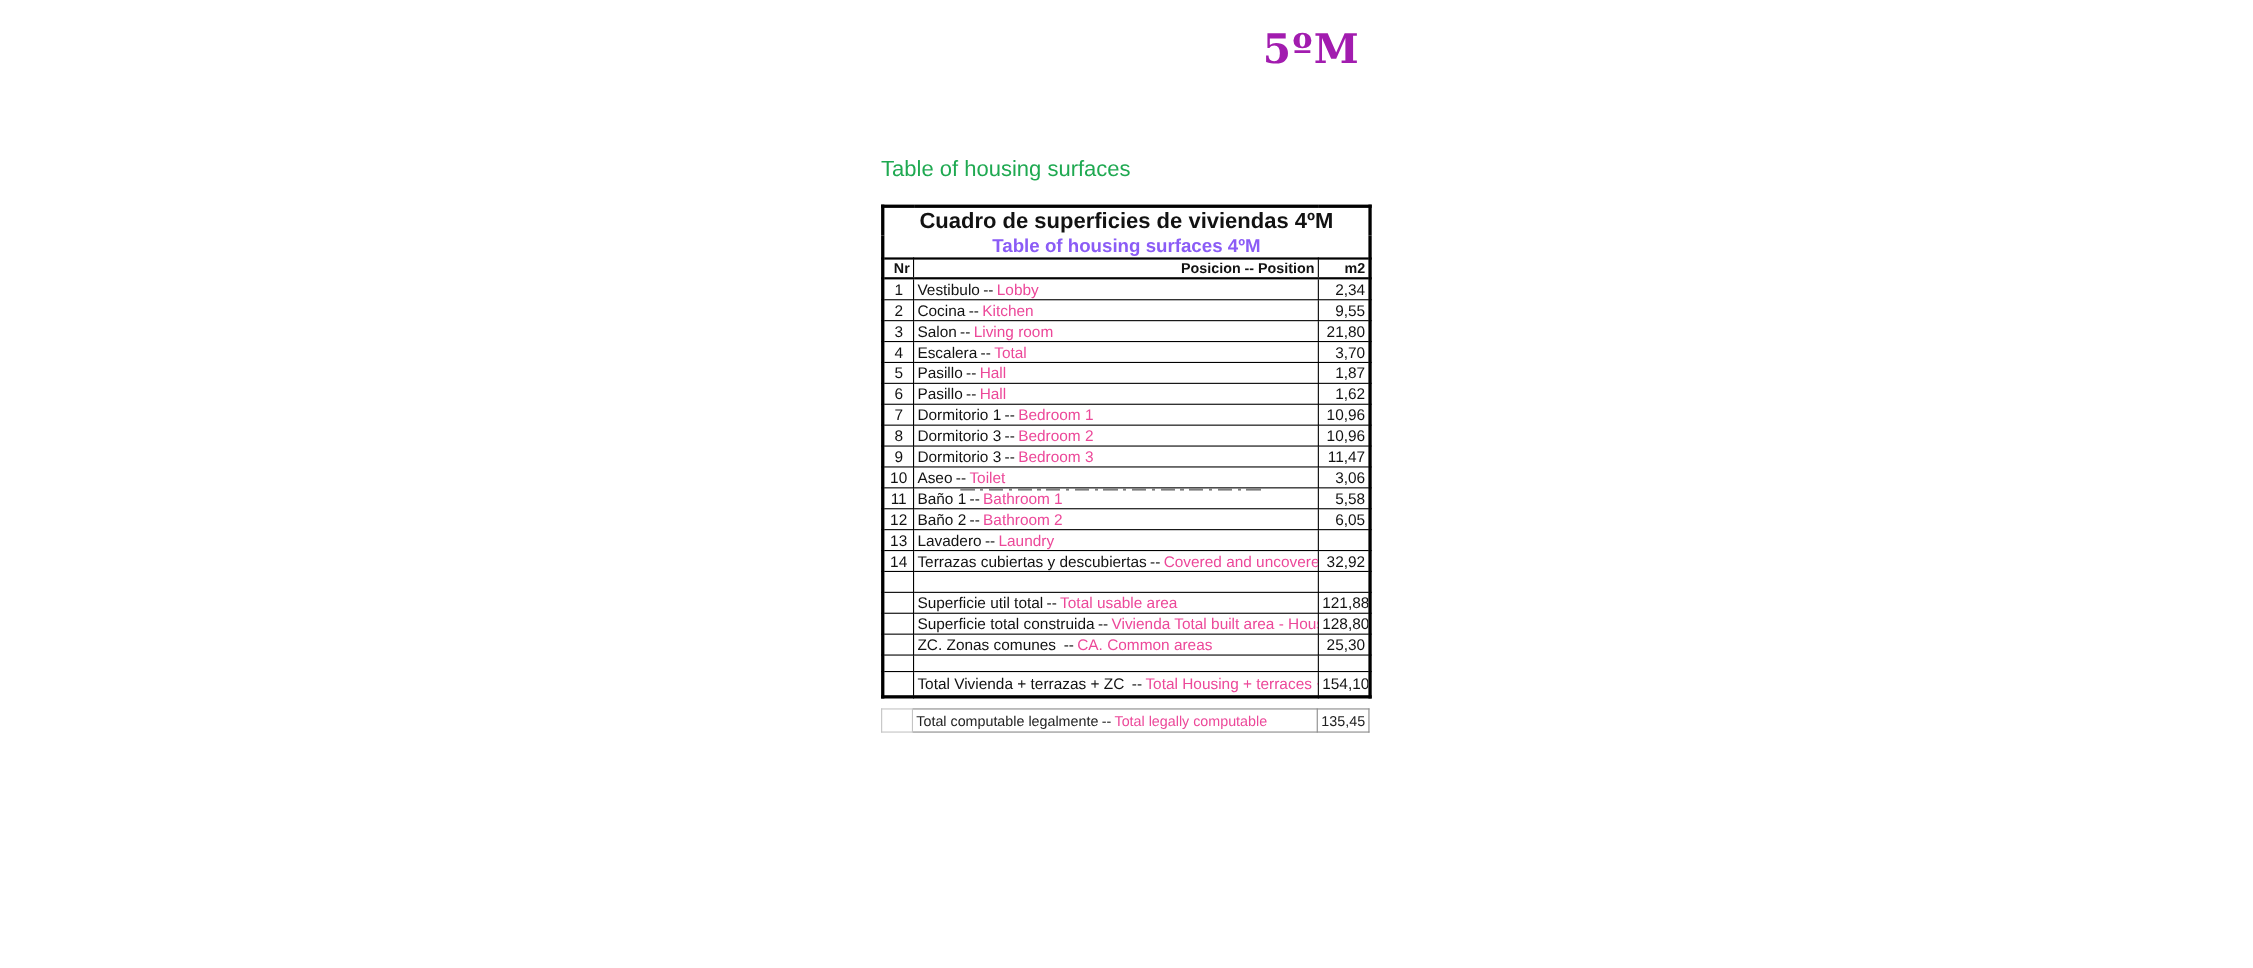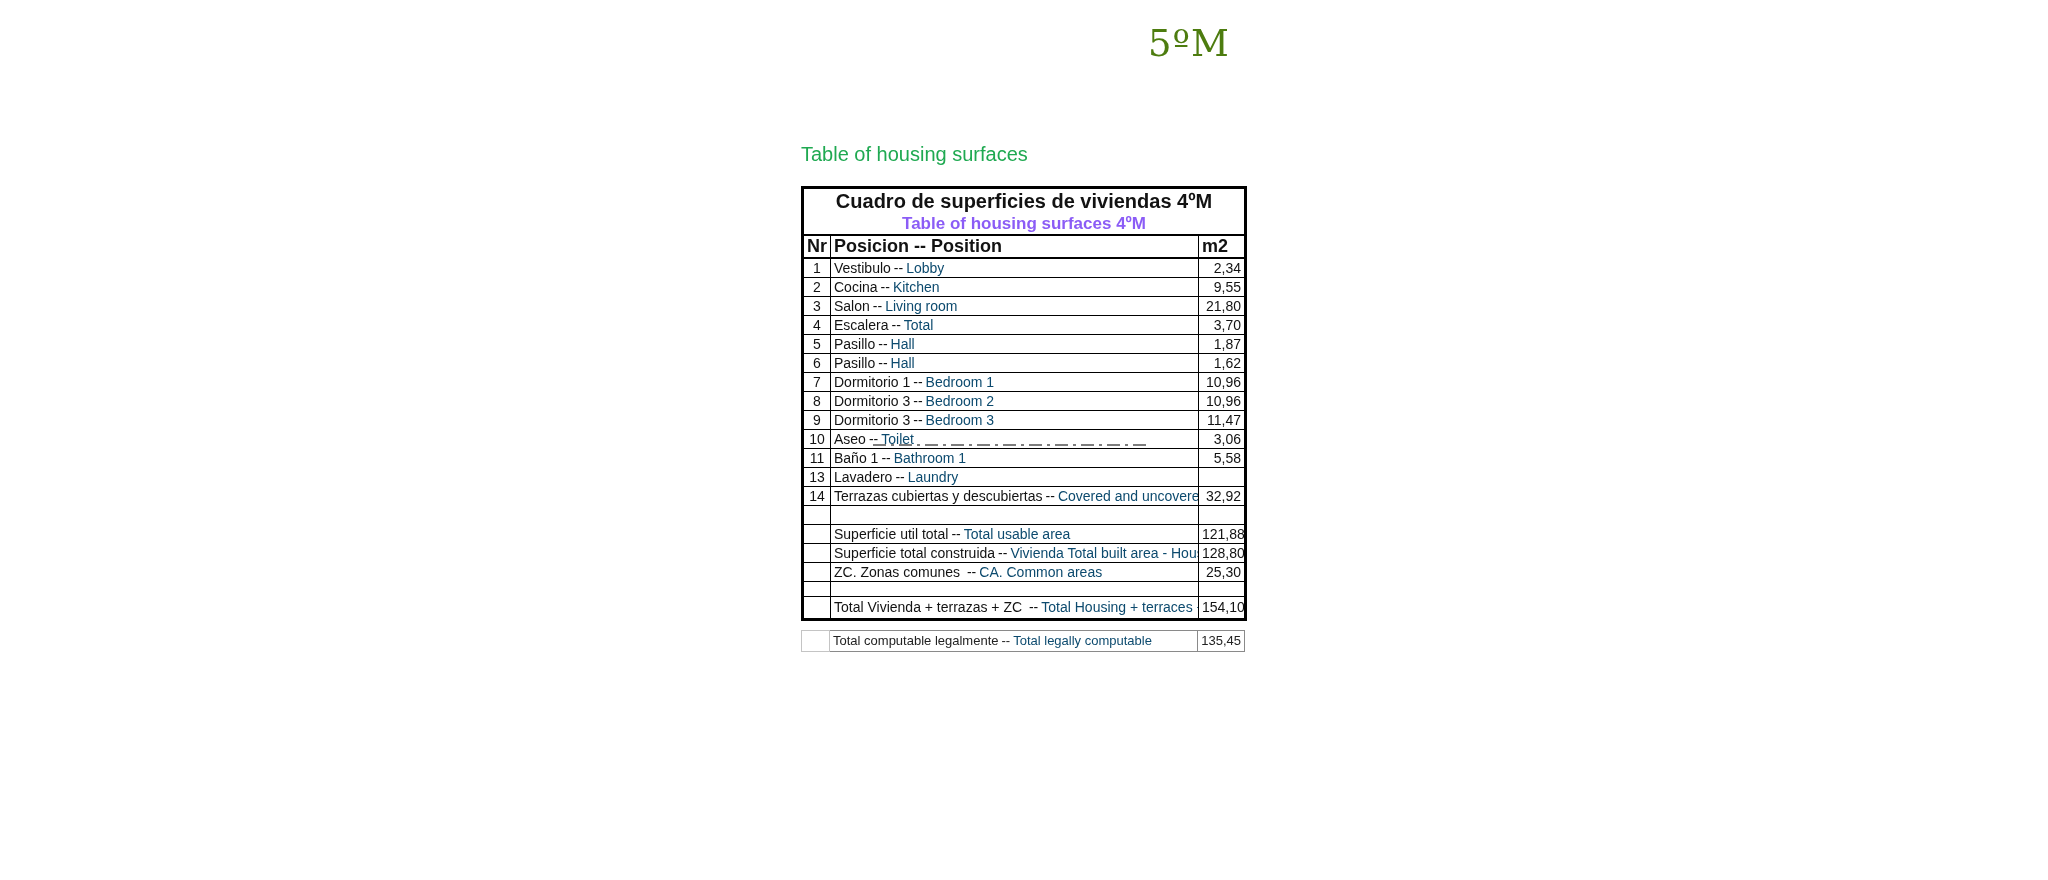--- a/index.html
+++ b/index.html
@@ -3,46 +3,46 @@
 <meta charset="utf-8">
 <style>
   html,body{margin:0;padding:0;}
   body{
     width:2048px;height:880px;background:#ffffff;position:relative;overflow:hidden;
     font-family:"Liberation Sans",sans-serif;color:#111;
   }
   .page-title{
     position:absolute;left:1148px;top:22px;
     font-family:"DejaVu Serif","Liberation Serif",serif;
-    font-weight:normal;font-size:37px;color:#4d7c0f;letter-spacing:1px;
+    font-weight:bold;font-size:37px;color:#a21caf;letter-spacing:1px;
   }
   .section-heading{
     position:absolute;left:801px;top:143px;width:443px;
     text-align:left;font-size:20px;color:#1fa951;
   }
   .table-wrap{position:absolute;left:801px;top:186px;width:443px;}
   table.surfaces{
     border-collapse:collapse;table-layout:fixed;width:443px;
     border:3px solid #000;font-size:14px;color:#121212;
   }
   table.surfaces td, table.surfaces th{
     border:1px solid #000;padding:0 3px;overflow:hidden;white-space:nowrap;
     line-height:1.15;vertical-align:middle;
   }
   tr.title-es td{height:25px;font-size:20px;font-weight:bold;text-align:center;border-bottom:none;}
   tr.title-en td{height:20px;font-size:17px;font-weight:bold;text-align:center;border-top:none;border-bottom:2px solid #000;}
   tr.title-en td{color:#8b5cf6;}
-  tr.cols th{height:16px;font-size:18px;font-weight:bold;text-align:left;border-bottom:2px solid #000;}
+  tr.cols th{height:16px;font-size:13px;font-weight:bold;text-align:right;border-bottom:2px solid #000;}
   tr.r td{height:18px;}
   tr.spacer td{height:18px;}
   tr.spacer2 td{height:14px;}
   tr.grand td{height:21px;}
   td.nr{text-align:center;}
   td.m2{text-align:right;}
-  .en{color:#0c4a6e;}
+  .en{color:#ec4899;}
   .sep{margin:0 3px;}
   tr.bold td{font-weight:normal;}
   .dashline{
     position:absolute;left:72px;top:258px;width:274px;height:2px;
     background:repeating-linear-gradient(90deg,#7d7d7d 0 13px,transparent 13px 18px,#7d7d7d 18px 21px,transparent 21px 26px);
   }
   table.footer{
     border-collapse:collapse;table-layout:fixed;width:443px;margin-top:9px;
     font-size:13px;color:#222;
   }
@@ -126,20 +126,25 @@
         </tr>
         <tr class="r">
           <td class="nr">10</td>
           <td class="pos"><span>Aseo</span><span class="sep">--</span><span class="en">Toilet</span></td>
           <td class="m2">3,06</td>
         </tr>
         <tr class="r">
           <td class="nr">11</td>
           <td class="pos"><span>Baño 1</span><span class="sep">--</span><span class="en">Bathroom 1</span></td>
           <td class="m2">5,58</td>
+        </tr>
+        <tr class="r">
+          <td class="nr">12</td>
+          <td class="pos"><span>Baño 2</span><span class="sep">--</span><span class="en">Bathroom 2</span></td>
+          <td class="m2">6,05</td>
         </tr>
         <tr class="r">
           <td class="nr">13</td>
           <td class="pos"><span>Lavadero</span><span class="sep">--</span><span class="en">Laundry</span></td>
           <td class="m2"></td>
         </tr>
         <tr class="r">
           <td class="nr">14</td>
           <td class="pos"><span>Terrazas cubiertas y descubiertas</span><span class="sep">--</span><span class="en">Covered and uncovered terraces</span></td>
           <td class="m2">32,92</td>

